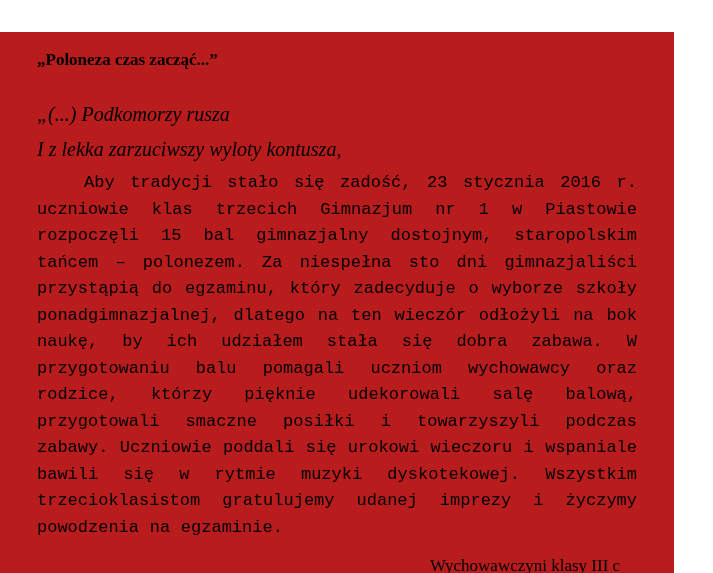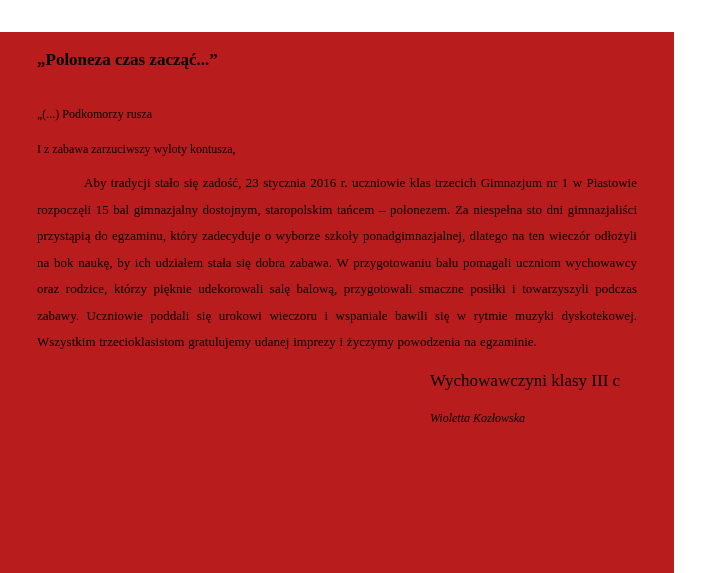--- a/index.html
+++ b/index.html
@@ -23,31 +23,33 @@
   }
   .doc-title {
     font-size: 17px;
     font-weight: bold;
     line-height: 22px;
   }
   .quote-block {
     margin-top: 26px;
   }
   .quote-line {
-    font-size: 12px;
+    font-style: italic;
+    font-size: 20px;
     line-height: 35px;
     white-space: pre-wrap;
   }
   .body-paragraph {
     margin-top: 3px;
-    font-size: 13px;
+    font-size: 17px;
     line-height: 26.5px;
     text-align: justify;
     text-indent: 47px;
     word-spacing: 0.5px;
+    font-family: Liberation Mono, monospace;
   }
   .signature-block {
     margin-top: 12px;
     margin-left: 393px;
   }
   .signature-role {
     font-size: 17px;
     line-height: 26px;
   }
   .signature-name {
@@ -59,21 +61,21 @@
 </style>
 </head>
 <body>
 
 <div class="page">
 
   <h1 class="doc-title">„Poloneza czas zacząć...”</h1>
 
   <div class="quote-block">
     <p class="quote-line">„(...) Podkomorzy rusza</p>
-    <p class="quote-line">I z zabawa zarzuciwszy wyloty kontusza,</p>
+    <p class="quote-line">I z lekka zarzuciwszy wyloty kontusza,</p>
   </div>
 
   <p class="body-paragraph">Aby tradycji stało się zadość, 23 stycznia 2016 r.  uczniowie klas trzecich Gimnazjum nr 1 w Piastowie rozpoczęli 15 bal gimnazjalny dostojnym, staropolskim tańcem – polonezem. Za niespełna sto dni gimnazjaliści przystąpią do egzaminu, który zadecyduje o wyborze szkoły ponadgimnazjalnej, dlatego na ten wieczór odłożyli na bok naukę, by ich udziałem stała się dobra zabawa. W przygotowaniu balu pomagali uczniom wychowawcy oraz rodzice, którzy pięknie udekorowali salę balową, przygotowali smaczne posiłki i towarzyszyli podczas zabawy. Uczniowie poddali się urokowi wieczoru i wspaniale bawili się w rytmie muzyki dyskotekowej. Wszystkim trzecioklasistom gratulujemy udanej imprezy i życzymy powodzenia na egzaminie.</p>
 
   <div class="signature-block">
     <p class="signature-role">Wychowawczyni klasy III c</p>
     <p class="signature-name">Wioletta Kozłowska</p>
   </div>
 
 </div>

